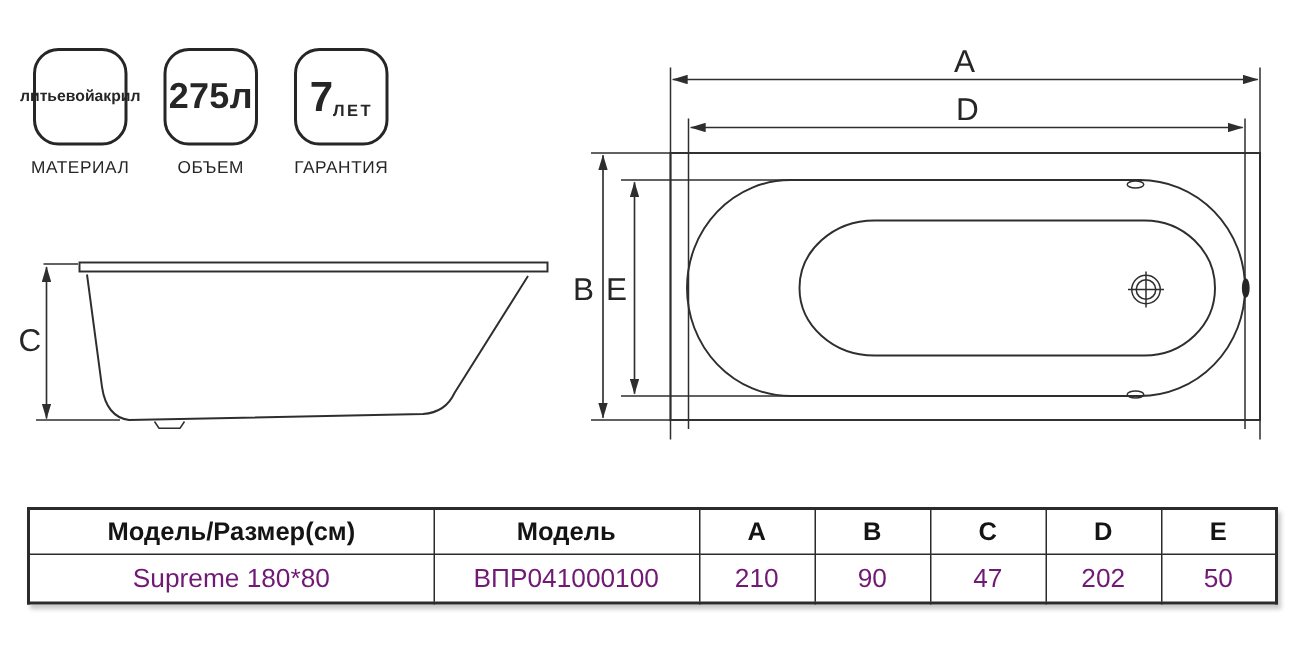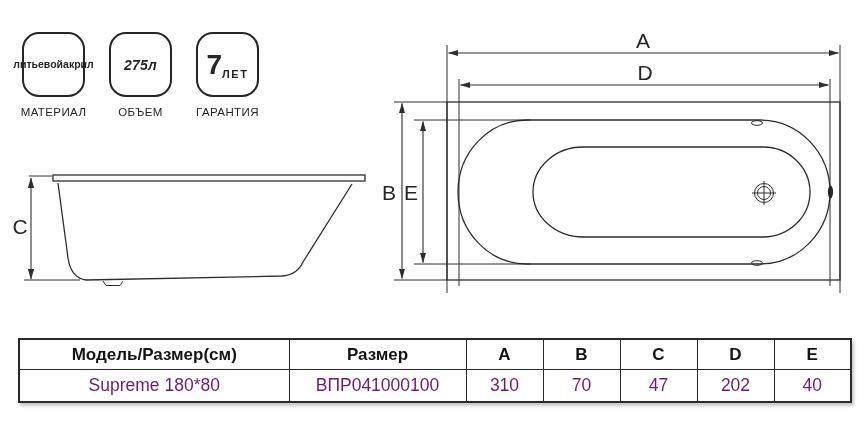--- a/index.html
+++ b/index.html
@@ -9,21 +9,21 @@
   }
   
   .badges{position:absolute;left:10px;top:32px;display:flex;}
   .badge-group{width:87px;display:flex;flex-direction:column;align-items:center;}
   .badge{
     width:63px;height:65px;box-sizing:border-box;background:#fff;
     border:2.6px solid #262626;border-radius:17px;
     display:flex;flex-direction:row;align-items:center;justify-content:center;
   }
   .badge-sm-line{font-size:10.5px;font-weight:600;color:#262626;line-height:1.22;text-align:center;}
-  .badge-value{font-size:14px;font-weight:700;color:#262626;letter-spacing:.2px;font-style:italic;}
+  .badge-value{font-size:24px;font-weight:700;color:#262626;letter-spacing:.2px;}
   .badge-value-lg{font-size:28px;font-weight:700;color:#262626;line-height:1;}
   .badge-unit{font-size:11px;font-weight:700;color:#262626;letter-spacing:1.6px;margin-top:18px;}
   .badge-caption{margin-top:9px;font-size:11.5px;font-weight:400;color:#262626;letter-spacing:.4px;}
   .drop-icon{margin-bottom:2px;display:block;}
   
   svg.drawing{position:absolute;}
   svg.drawing .ln{stroke:#2e2e2e;stroke-width:1.3;fill:none;}
   svg.drawing .dim{stroke:#2e2e2e;stroke-width:1.1;fill:none;}
   svg.drawing .thin{stroke:#2e2e2e;stroke-width:1;fill:none;}
   svg.drawing text{fill:#262626;font-family:"Liberation Sans",sans-serif;font-size:21px;}
@@ -146,34 +146,34 @@
         <col style="width:177px">
       <col style="width:77px">
         <col style="width:77px">
         <col style="width:77px">
       <col style="width:77px">
         <col style="width:77px">
     </colgroup>
     <thead>
       <tr>
         <th>Модель/Размер(см)</th>
-        <th>Размер</th>
+        <th>Модель</th>
         <th>A</th>
         <th>B</th>
         <th>C</th>
         <th>D</th>
         <th>E</th>
       </tr>
     </thead>
     <tbody>
       <tr>
         <td>Supreme 180*80</td>
         <td>ВПР041000100</td>
-        <td>310</td>
-        <td>70</td>
+        <td>210</td>
+        <td>90</td>
         <td>47</td>
         <td>202</td>
-        <td>40</td>
+        <td>50</td>
       </tr>
     </tbody>
   </table>
 
 </div>
 
 </body></html>

